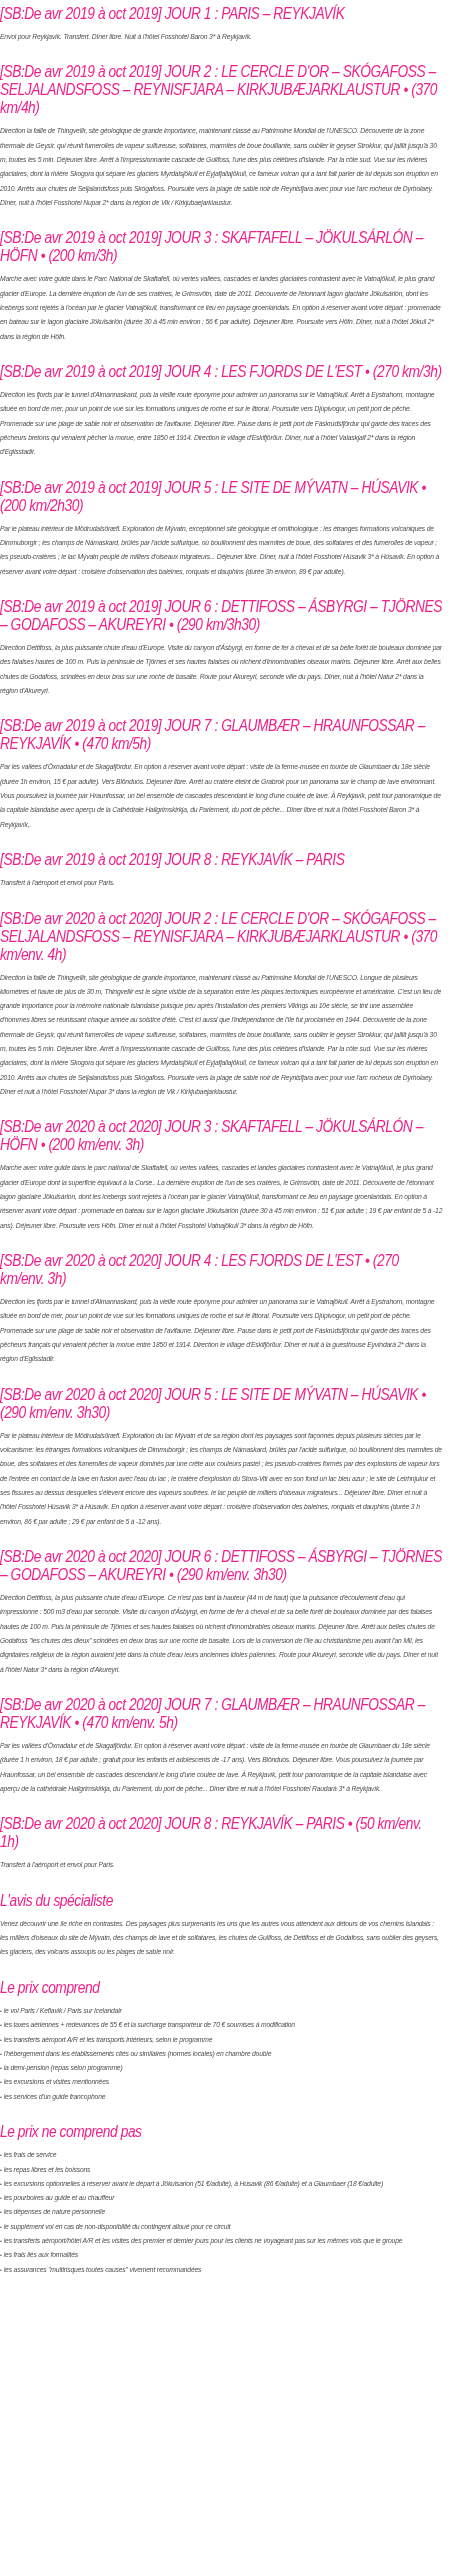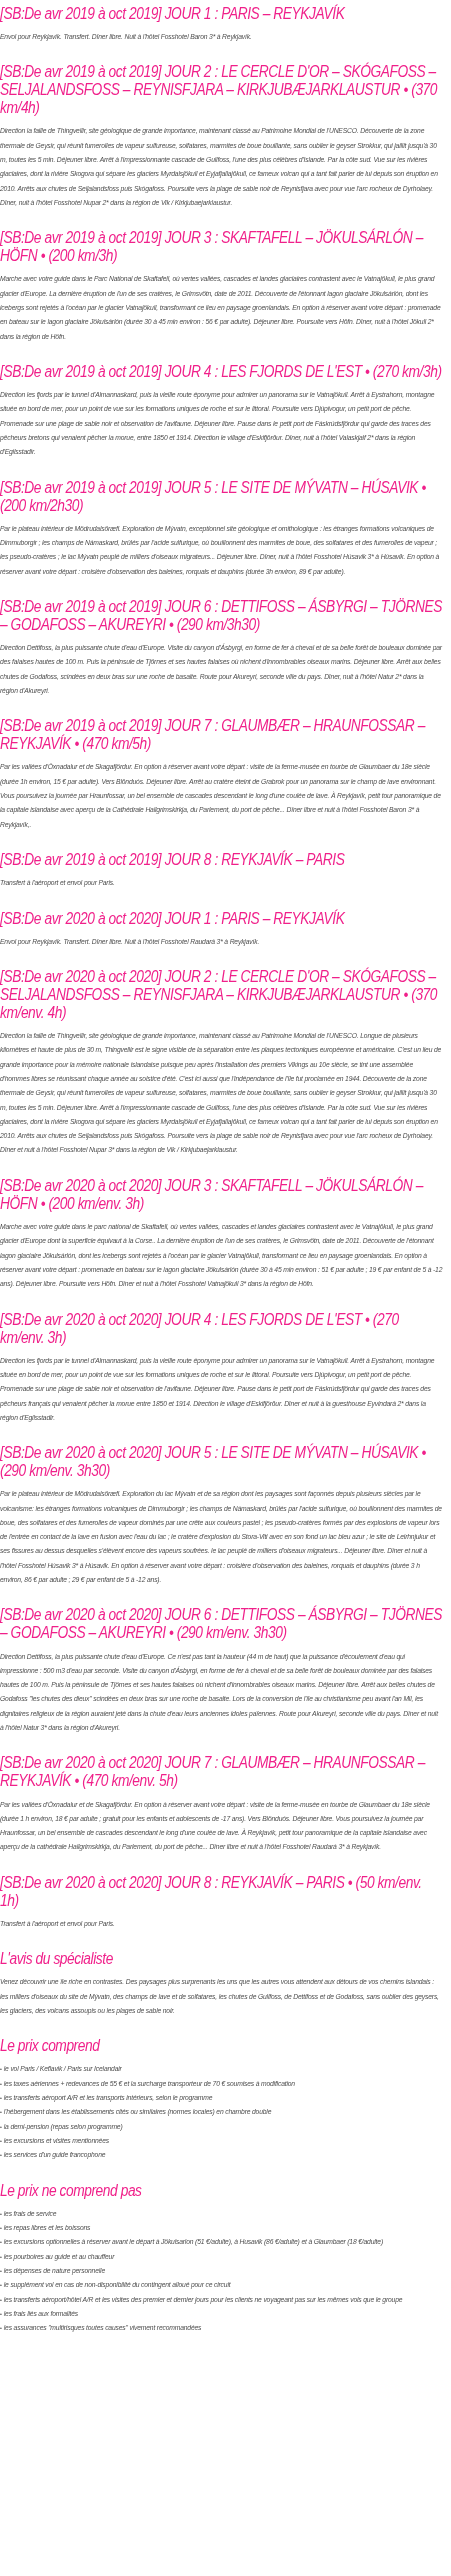--- a/index.html
+++ b/index.html
@@ -104,24 +104,20 @@
       <p class="day-text">Par les vallées d'Öxnadalur et de Skagafjördur. En option à réserver avant votre départ : visite de la ferme-musée en tourbe de Glaumbaer du 18e siècle (durée 1h environ, 15 € par adulte). Vers Blönduós. Déjeuner libre. Arrêt au cratère éteint de Grabrok pour un panorama sur le champ de lave environnant. Vous poursuivez la journée par Hraunfossar, un bel ensemble de cascades descendant le long d'une coulée de lave. À Reykjavík, petit tour panoramique de la capitale islandaise avec aperçu de la Cathédrale Hallgrimskirkja, du Parlement, du port de pêche... Dîner libre et nuit à l'hôtel Fosshotel Baron 3* à Reykjavík,.</p>
     </div>
     <div class="day">
       <h2 class="day-title">[SB:De avr 2019 à oct 2019] JOUR 8 : REYKJAVÍK – PARIS</h2>
       <p class="day-text">Transfert à l'aéroport et envol pour Paris.</p>
     </div>
   </div>
 
   <div>
     <div class="day">
-      <h2 class="day-title">[SB:De avr 2020 à oct 2020] JOUR 1 : PARIS – REYKJAVÍK</h2>
-      <p class="day-text">Envol pour Reykjavík. Transfert. Dîner libre. Nuit à l'hôtel Fosshotel Raudará 3* à Reykjavík.</p>
-    </div>
-    <div class="day">
       <h2 class="day-title">[SB:De avr 2020 à oct 2020] JOUR 2 : LE CERCLE D'OR – SKÓGAFOSS – SELJALANDSFOSS – REYNISFJARA – KIRKJUBÆJARKLAUSTUR • (370 km/env. 4h)</h2>
       <p class="day-text">Direction la faille de Thingvellir, site géologique de grande importance, maintenant classé au Patrimoine Mondial de l'UNESCO. Longue de plusieurs kilomètres et haute de plus de 30 m, Thingvellir est le signe visible de la séparation entre les plaques tectoniques européenne et américaine. C'est un lieu de grande importance pour la mémoire nationale islandaise puisque peu après l'installation des premiers Vikings au 10e siècle, se tint une assemblée d'hommes libres se réunissant chaque année au solstice d'été. C'est ici aussi que l'indépendance de l'île fut proclamée en 1944. Découverte de la zone thermale de Geysir, qui réunit fumerolles de vapeur sulfureuse, solfatares, marmites de boue bouillante, sans oublier le geyser Strokkur, qui jaillit jusqu'à 30 m, toutes les 5 min. Déjeuner libre. Arrêt à l'impressionnante cascade de Gullfoss, l'une des plus célèbres d'Islande. Par la côte sud. Vue sur les rivières glaciaires, dont la rivière Skogora qui sépare les glaciers Myrdalsjökull et Eyjafjallajökull, ce fameux volcan qui a tant fait parler de lui depuis son éruption en 2010. Arrêts aux chutes de Seljalandsfoss puis Skógafoss. Poursuite vers la plage de sable noir de Reynisfjara avec pour vue l'arc rocheux de Dyrholaey. Dîner et nuit à l'hôtel Fosshotel Nupar 3* dans la région de Vik / Kirkjubaejarklaustur.</p>
     </div>
     <div class="day">
       <h2 class="day-title">[SB:De avr 2020 à oct 2020] JOUR 3 : SKAFTAFELL – JÖKULSÁRLÓN – HÖFN • (200 km/env. 3h)</h2>
       <p class="day-text">Marche avec votre guide dans le parc national de Skaftafell, où vertes vallées, cascades et landes glaciaires contrastent avec le Vatnajökull, le plus grand glacier d'Europe dont la superficie équivaut à la Corse.. La dernière éruption de l'un de ses cratères, le Grimsvötn, date de 2011. Découverte de l'étonnant lagon glaciaire Jökulsárlón, dont les icebergs sont rejetés à l'océan par le glacier Vatnajökull, transformant ce lieu en paysage groenlandais. En option à réserver avant votre départ : promenade en bateau sur le lagon glaciaire Jökulsárlón (durée 30 à 45 min environ : 51 € par adulte ; 19 € par enfant de 5 à -12 ans). Déjeuner libre. Poursuite vers Höfn. Dîner et nuit à l'hôtel Fosshotel Vatnajökull 3* dans la région de Höfn.</p>
     </div>
     <div class="day">
       <h2 class="day-title">[SB:De avr 2020 à oct 2020] JOUR 4 : LES FJORDS DE L'EST • (270 km/env. 3h)</h2>
       <p class="day-text">Direction les fjords par le tunnel d'Almannaskard, puis la vieille route éponyme pour admirer un panorama sur le Vatnajökull. Arrêt à Eystrahorn, montagne située en bord de mer, pour un point de vue sur les formations uniques de roche et sur le littoral. Poursuite vers Djúpivogur, un petit port de pêche. Promenade sur une plage de sable noir et observation de l'avifaune. Déjeuner libre. Pause dans le petit port de Fáskrúdsfjördur qui garde des traces des pêcheurs français qui venaient pêcher la morue entre 1850 et 1914. Direction le village d'Eskifjörður. Dîner et nuit à la guesthouse Eyvindará 2* dans la région d'Egilsstadir.</p>

